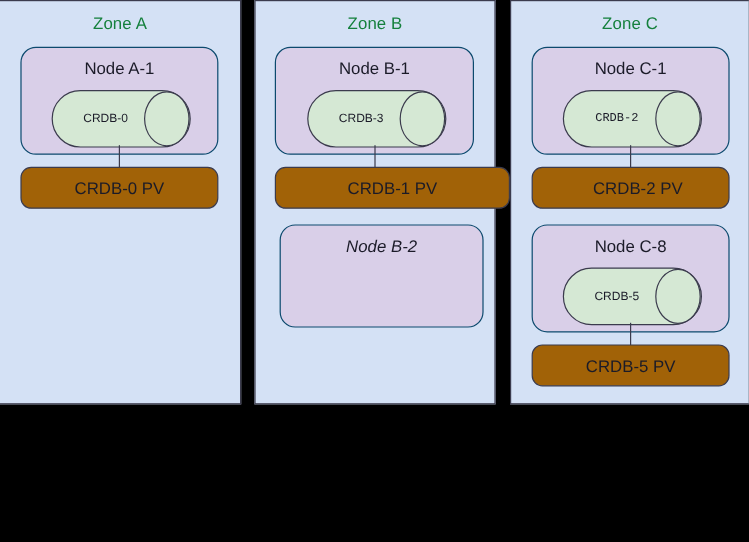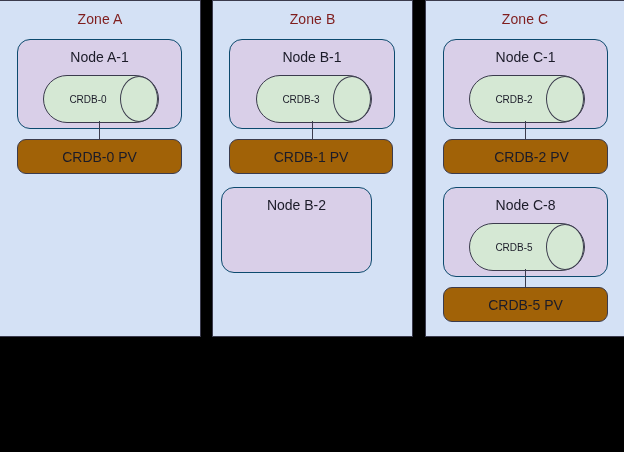--- a/index.html
+++ b/index.html
@@ -36,21 +36,21 @@
   .zone-b { left: 212px; width: 201px; }
   .zone-c { left: 425px; width: 199px; border-right: none; }
 
   .zone-title {
     position: absolute;
     left: 0;
     right: 0;
     top: 10px;
     text-align: center;
     font-size: 14px;
-    color: #7f1d1d;
+    color: #15803d;
     letter-spacing: 0.1px;
   }
 
   .node {
     position: absolute;
     background: #d9cfe8;
     border: 1px solid #0c4a6e;
     border-radius: 13px;
     box-sizing: border-box;
   }
@@ -160,36 +160,36 @@
 
       <div class="cylinder" style="left:26px; top:35px;">
         <div class="cyl-body"></div>
         <div class="cyl-cap"></div>
         <div class="cyl-label">CRDB-3</div>
       </div>
     </div>
 
     <div class="connector" style="left:99px; top:120px; height:19px;"></div>
 
-    <div class="pv" style="left:16px; top:138px; width:164px; height:35px;">
+    <div class="pv" style="left:16px; top:138px; width:196px; height:35px;">
       <span class="pv-label">CRDB-1 PV</span>
     </div>
 
-    <div class="node" style="left:8px; top:186px; width:151px; height:86px;">
+    <div class="node" style="left:20px; top:186px; width:170px; height:86px;font-style:italic;">
       <div class="node-title">Node B-2</div>
     </div>
   </div>
 
   <div class="zone zone-c">
     <div class="zone-title">Zone C</div>
 
     <div class="node" style="left:17px; top:38px; width:165px; height:90px;">
       <div class="node-title">Node C-1</div>
 
-      <div class="cylinder" style="left:25px; top:35px;">
+      <div class="cylinder" style="left:25px; top:35px;font-family:Liberation Mono, monospace;">
         <div class="cyl-body"></div>
         <div class="cyl-cap"></div>
         <div class="cyl-label">CRDB-2</div>
       </div>
     </div>
 
     <div class="connector" style="left:99px; top:120px; height:19px;"></div>
 
     <div class="pv" style="left:17px; top:138px; width:165px; height:35px;padding-left:12px;">
       <span class="pv-label">CRDB-2 PV</span>

